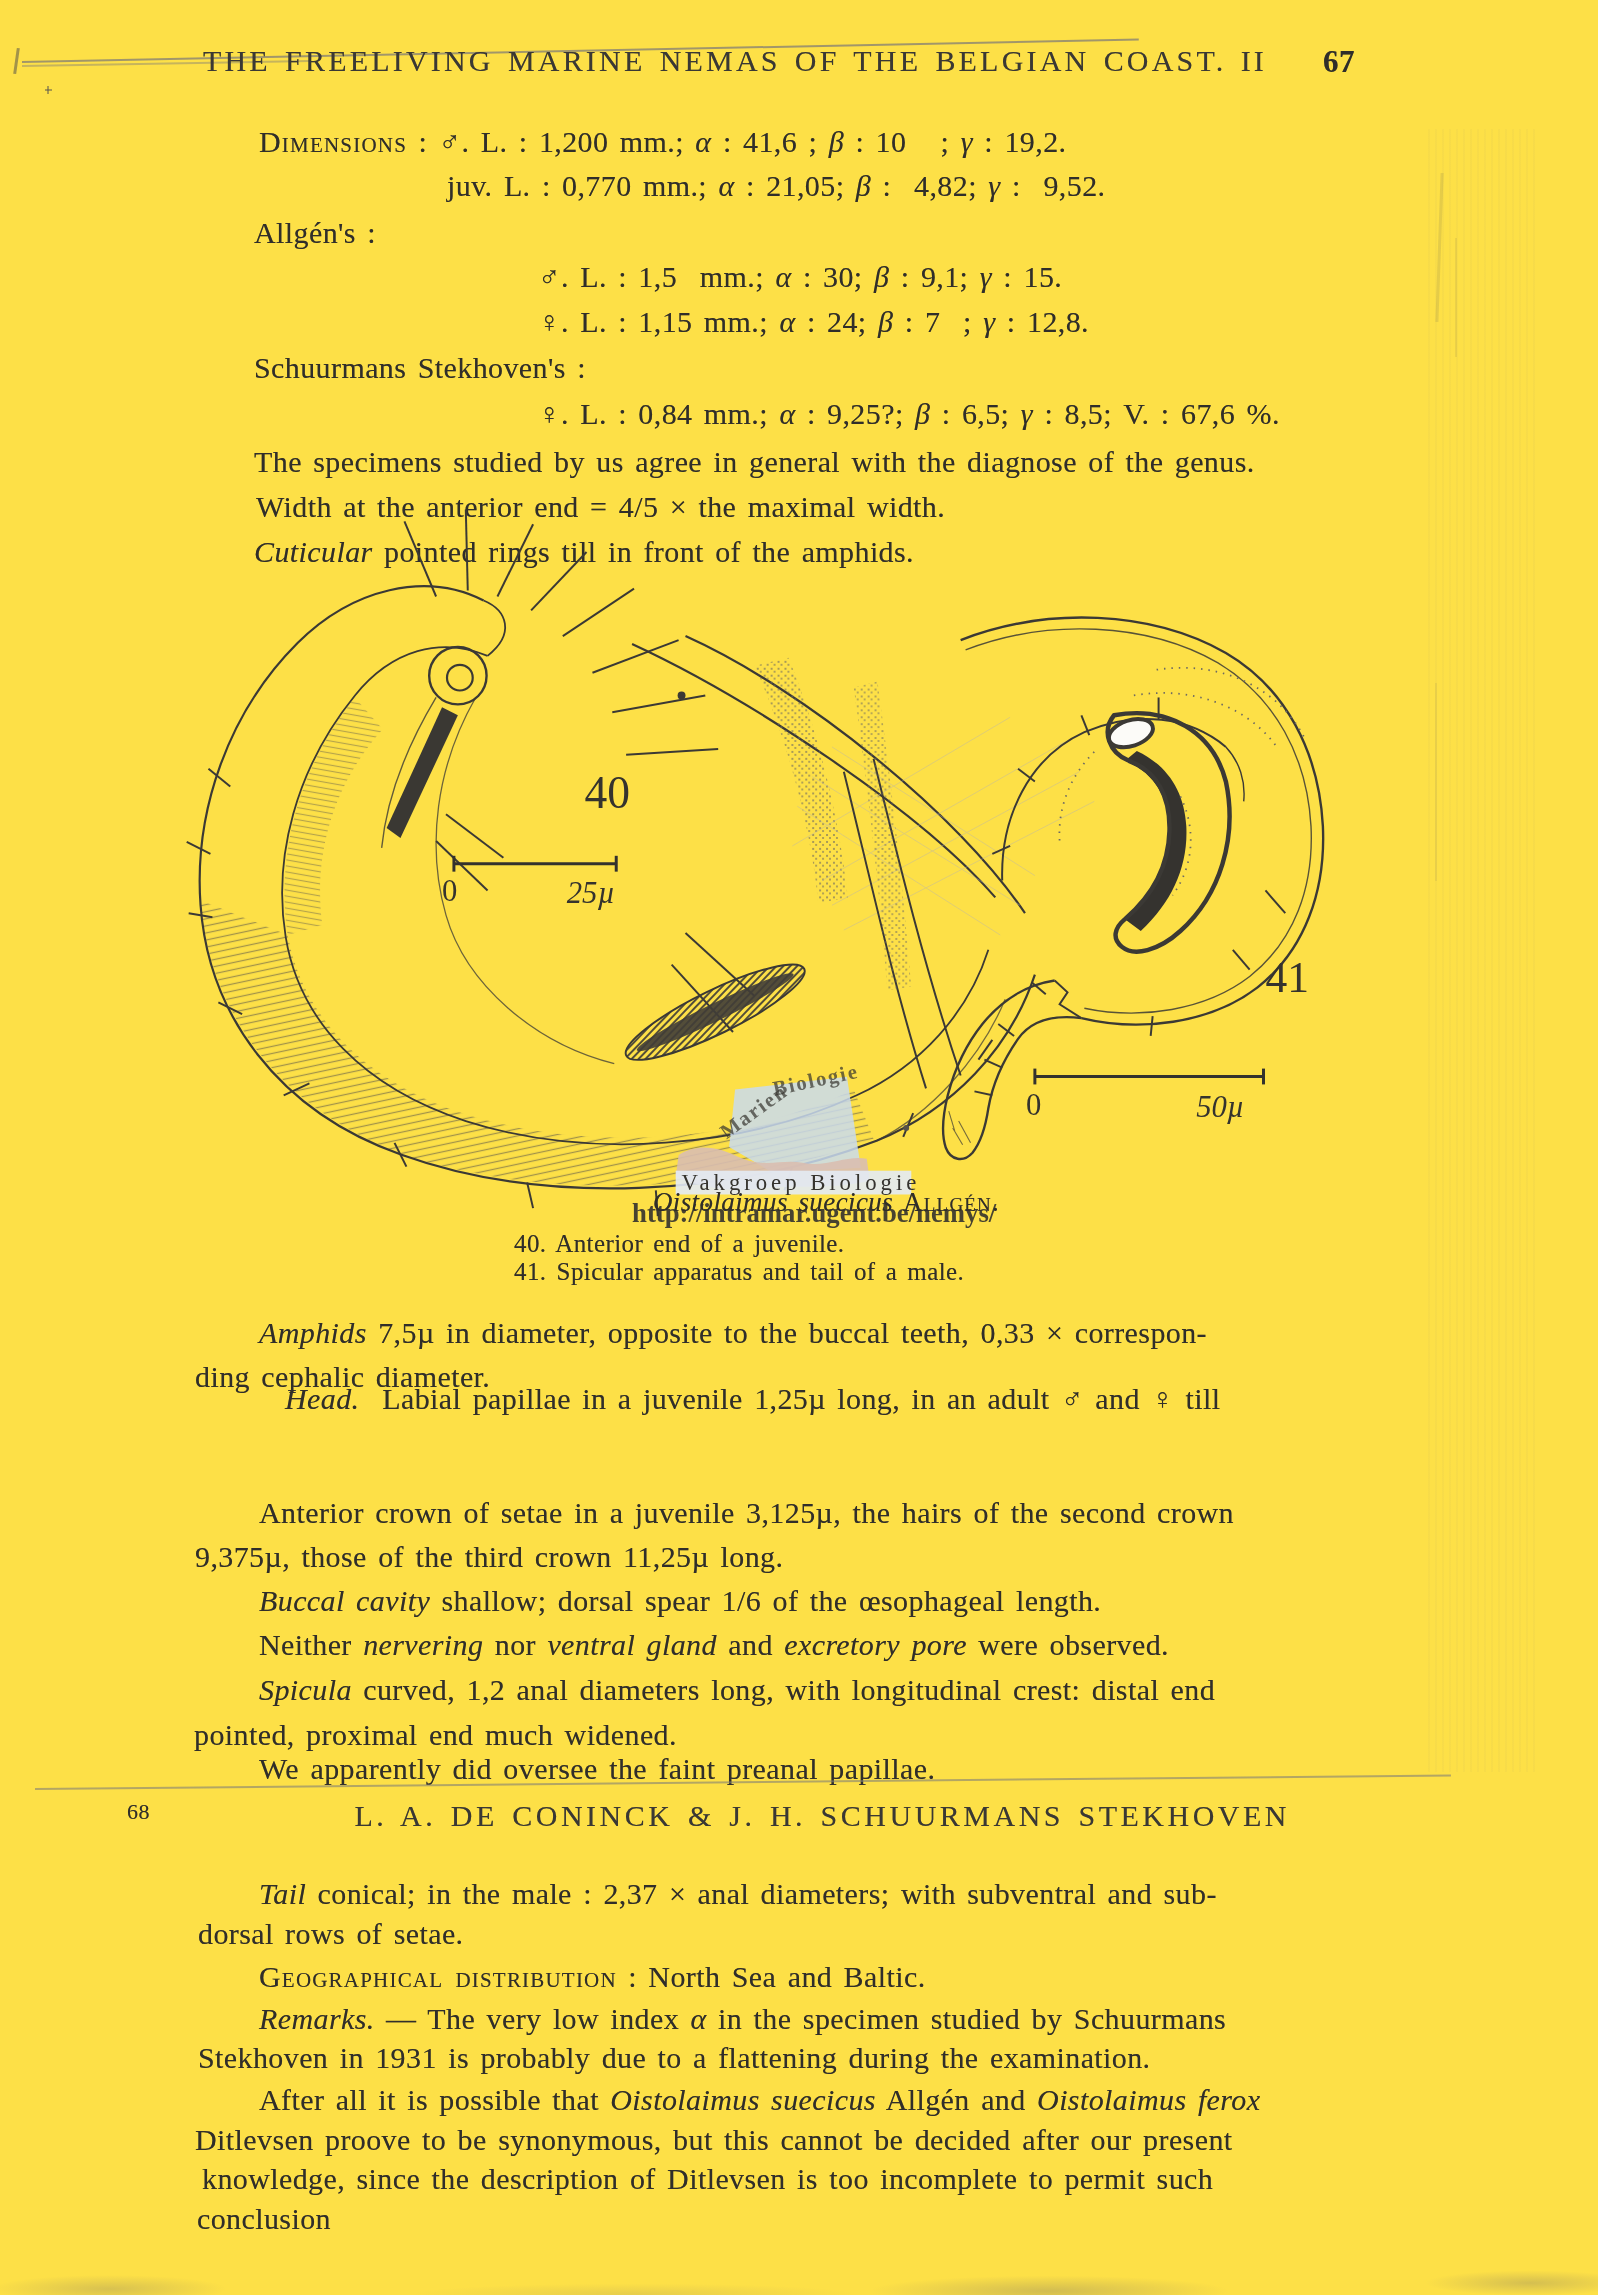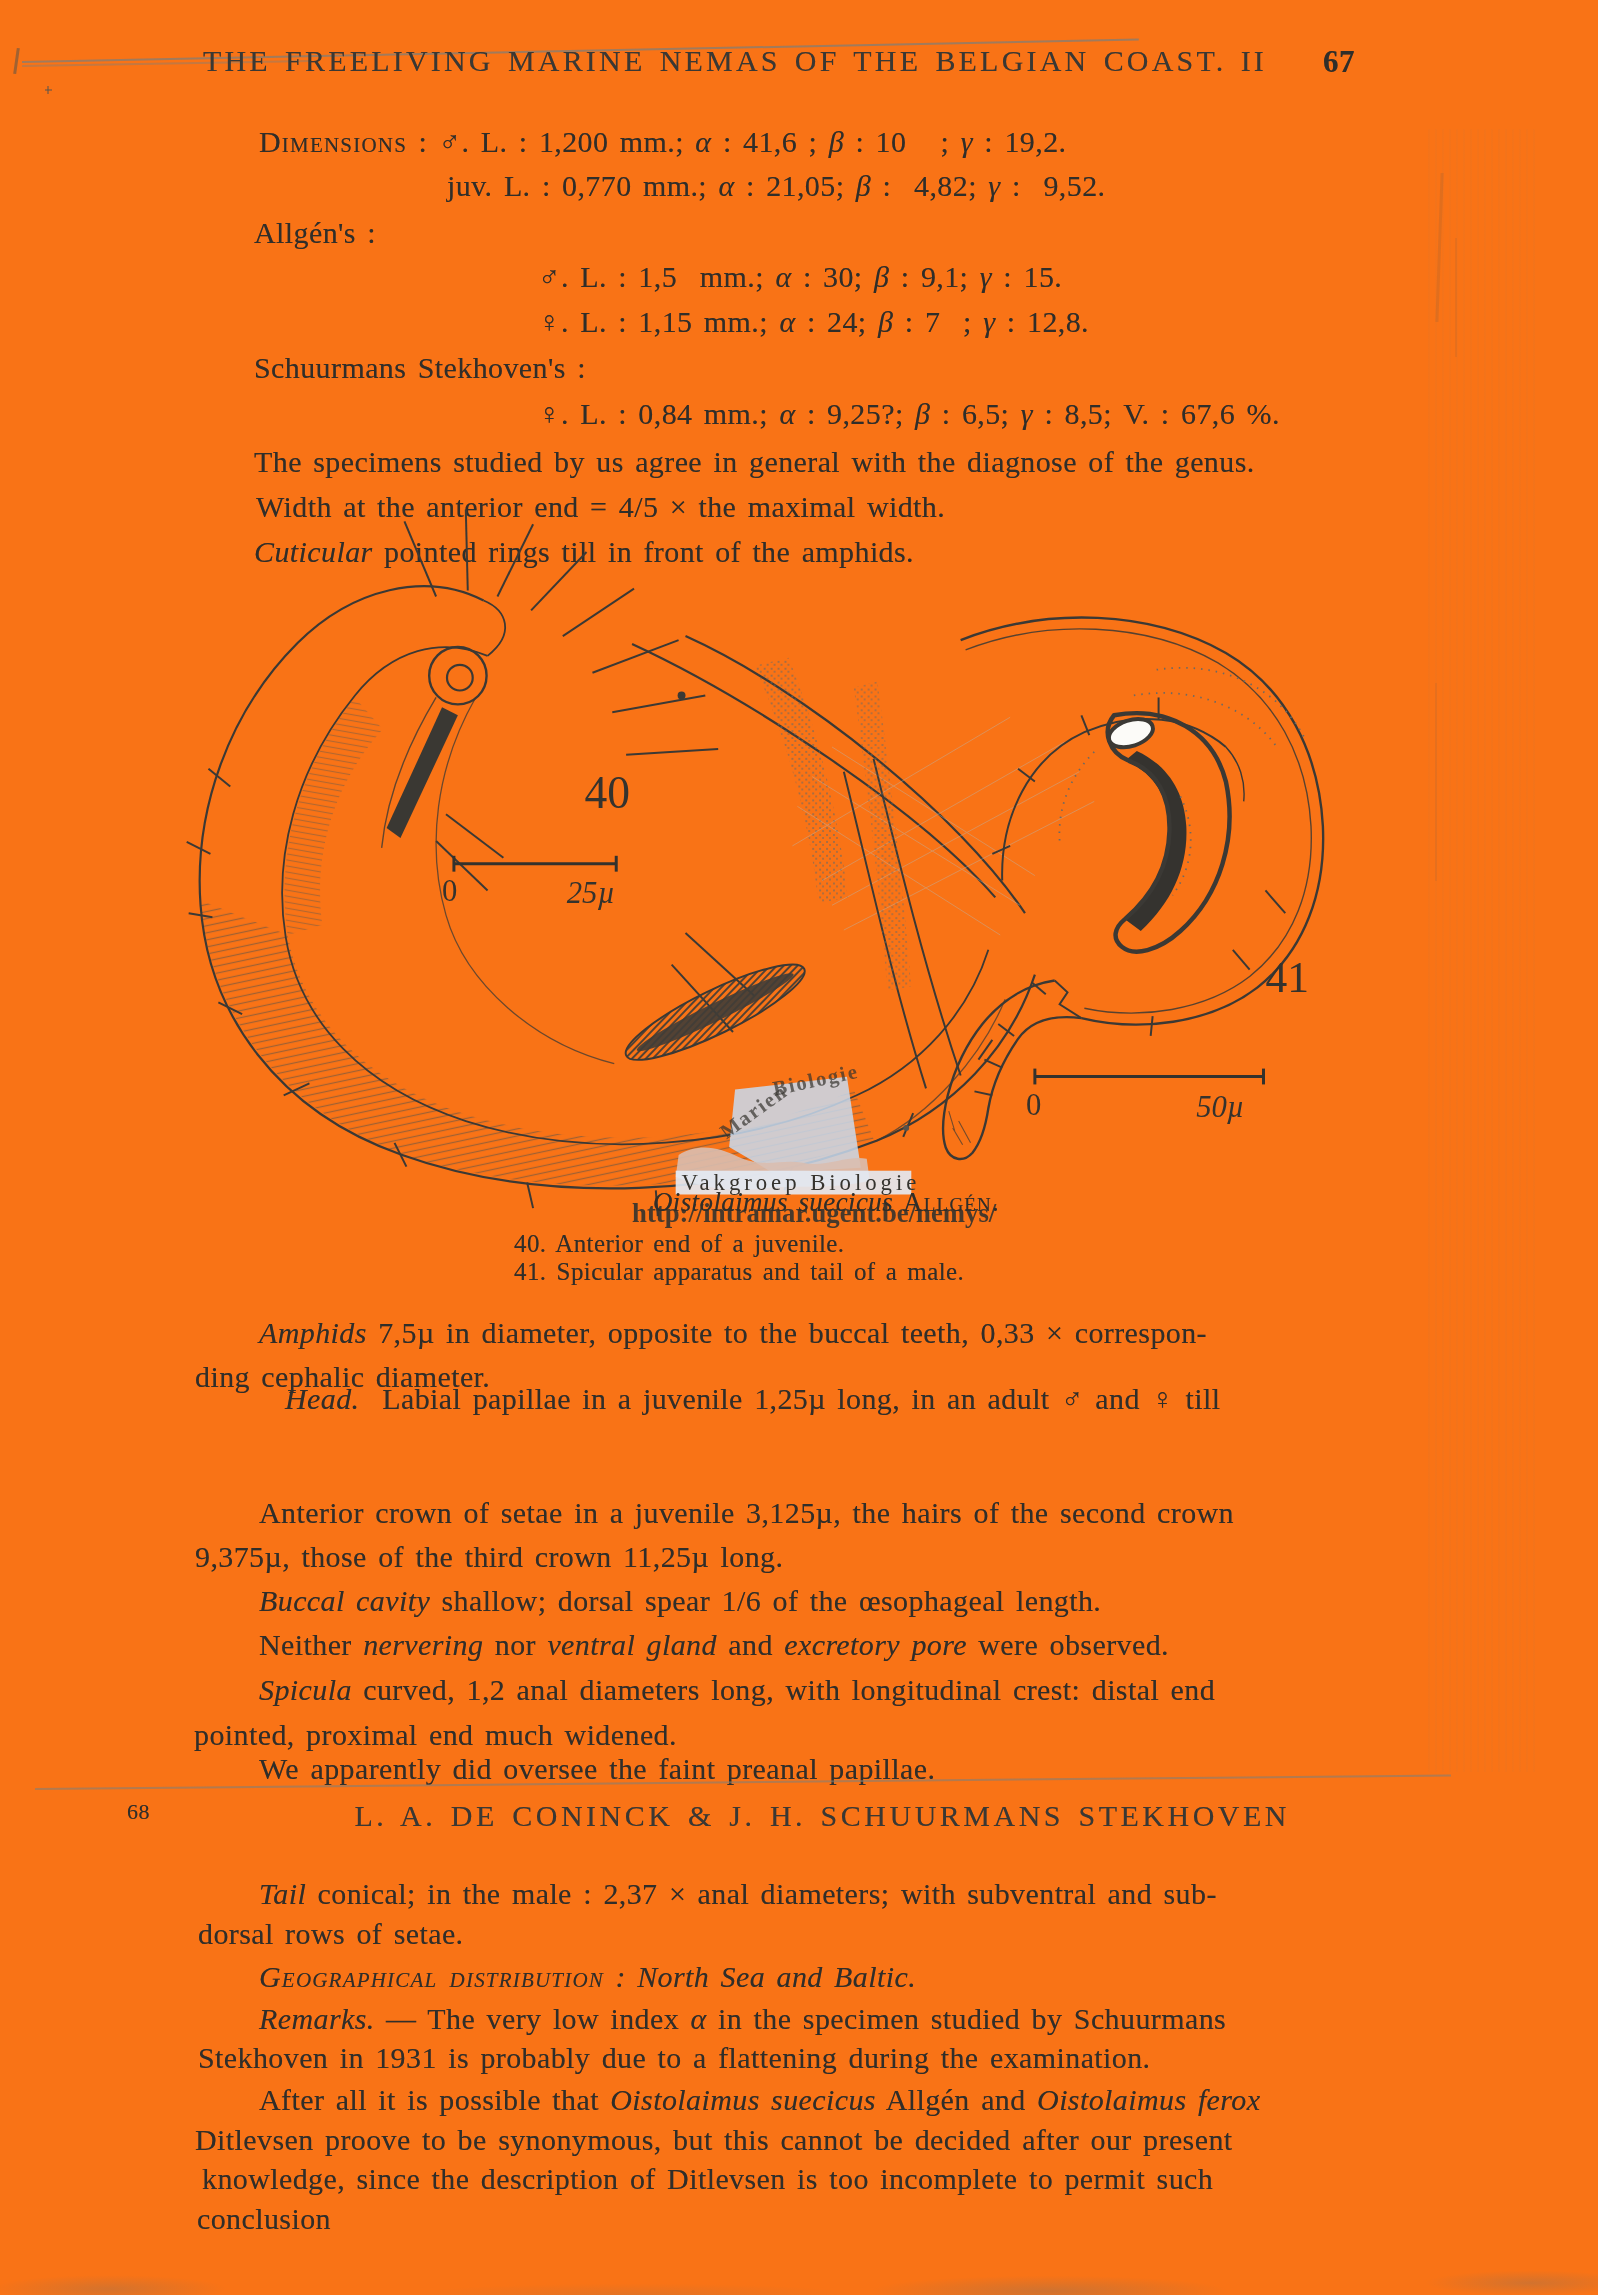--- a/index.html
+++ b/index.html
@@ -1,16 +1,16 @@
 <!DOCTYPE html>
 <html><head>
 <meta charset="utf-8">
 <style>
   html,body{margin:0;padding:0;background:#e8e6e1;}
-  #page{position:relative;width:1599px;height:2296px;background:#f97316;overflow:hidden;
+  #page{position:relative;width:1599px;height:2296px;background:#fde047;overflow:hidden;
         font-family:"Liberation Serif","DejaVu Serif",serif;color:#2f2d2a;}
   .ln{position:absolute;white-space:pre;font-size:30px;line-height:1.15;color:#302e2a;
       letter-spacing:0.4px;word-spacing:3.5px;text-shadow:0 0 0.5px rgba(47,45,42,.45);}
   .i{font-style:italic;}
   .sc{font-variant:small-caps;letter-spacing:1.2px;}
   .center{text-align:right;}
   .rule{position:absolute;background:#827e76;transform-origin:left center;}
   .streaks{position:absolute;left:1428px;top:129px;width:109px;height:1643px;opacity:.8;
      background:repeating-linear-gradient(90deg,rgba(128,122,110,.055) 0 2px,transparent 2px 7px);}
   .smudge{position:absolute;left:0;top:2257px;width:1599px;height:39px;
@@ -229,21 +229,21 @@
   <div class="ln" style="left:259px;top:1673px;"><span class="i">Spicula</span><span> curved, 1,2 anal diameters long, with longitudinal crest: distal end</span></div>
   <div class="ln" style="left:194px;top:1718px;text-align:right;"><span>pointed, proximal end much widened.</span></div>
   <div class="ln" style="left:259px;top:1752px;"><span>We apparently did oversee the faint preanal papillae.</span></div>
 
   <div class="rule" style="left:35px;top:1788px;width:1416px;height:2px;transform:rotate(-0.55deg);opacity:.6;"></div>
   <div class="ln" style="left:127px;top:1799px;font-size:22px;">68</div>
   <div class="ln center" style="left:241px;top:1799px;width:1049px;letter-spacing:3.5px;color:#3a3834;">L. A. DE CONINCK &amp; J. H. SCHUURMANS STEKHOVEN</div>
 
   <div class="ln" style="left:259px;top:1877px;"><span class="i">Tail</span><span> conical; in the male : 2,37 × anal diameters; with subventral and sub-</span></div>
   <div class="ln" style="left:198px;top:1917px;"><span>dorsal rows of setae.</span></div>
-  <div class="ln" style="left:259px;top:1960px;font-style:italic;"><span class="sc">Geographical distribution</span><span> : North Sea and Baltic.</span></div>
+  <div class="ln" style="left:259px;top:1960px;"><span class="sc">Geographical distribution</span><span> : North Sea and Baltic.</span></div>
   <div class="ln" style="left:259px;top:2002px;"><span class="i">Remarks.</span><span> — The very low index </span><span class="i">α</span><span> in the specimen studied by Schuurmans</span></div>
   <div class="ln" style="left:198px;top:2041px;"><span>Stekhoven in 1931 is probably due to a flattening during the examination.</span></div>
   <div class="ln" style="left:259px;top:2083px;"><span>After all it is possible that </span><span class="i">Oistolaimus suecicus</span><span> Allgén and </span><span class="i">Oistolaimus ferox</span></div>
   <div class="ln" style="left:195px;top:2123px;"><span>Ditlevsen proove to be synonymous, but this cannot be decided after our present</span></div>
   <div class="ln" style="left:202px;top:2162px;"><span>knowledge, since the description of Ditlevsen is too incomplete to permit such</span></div>
   <div class="ln" style="left:197px;top:2202px;"><span>conclusion</span></div>
 
 </div>
 
 

